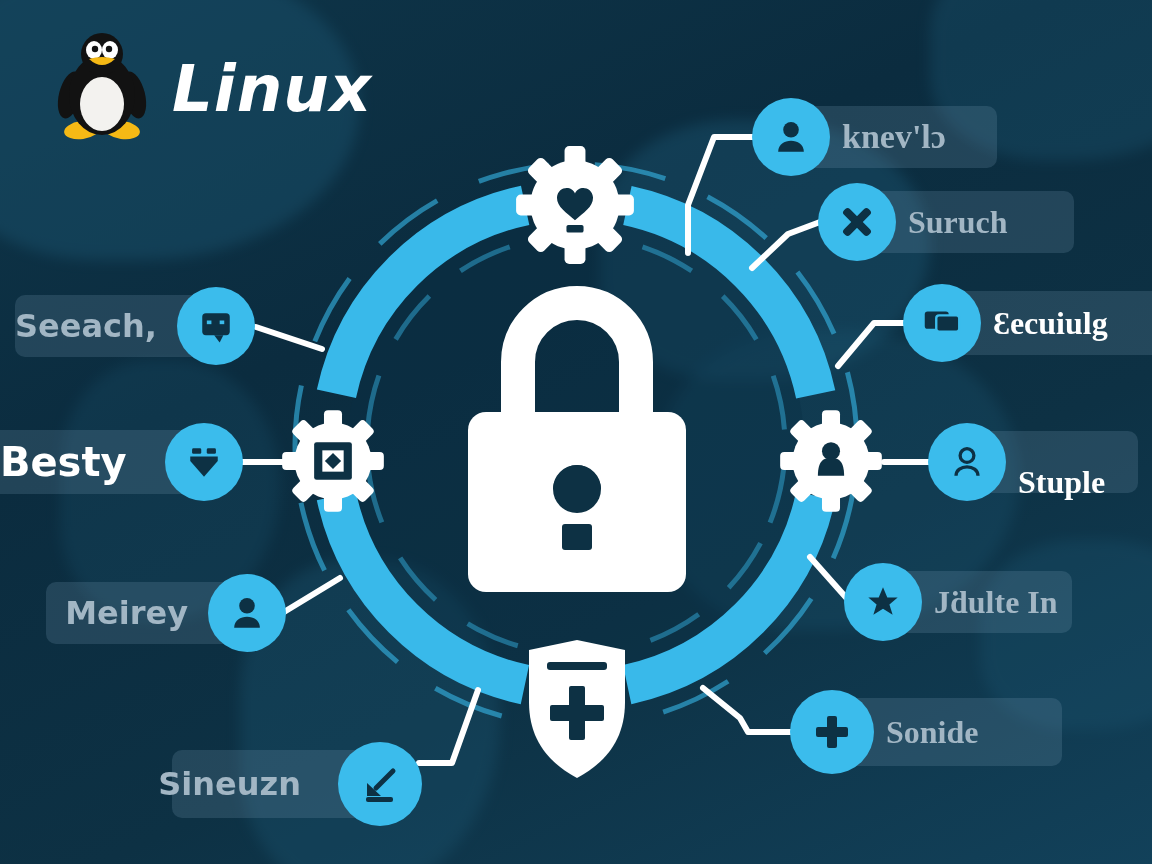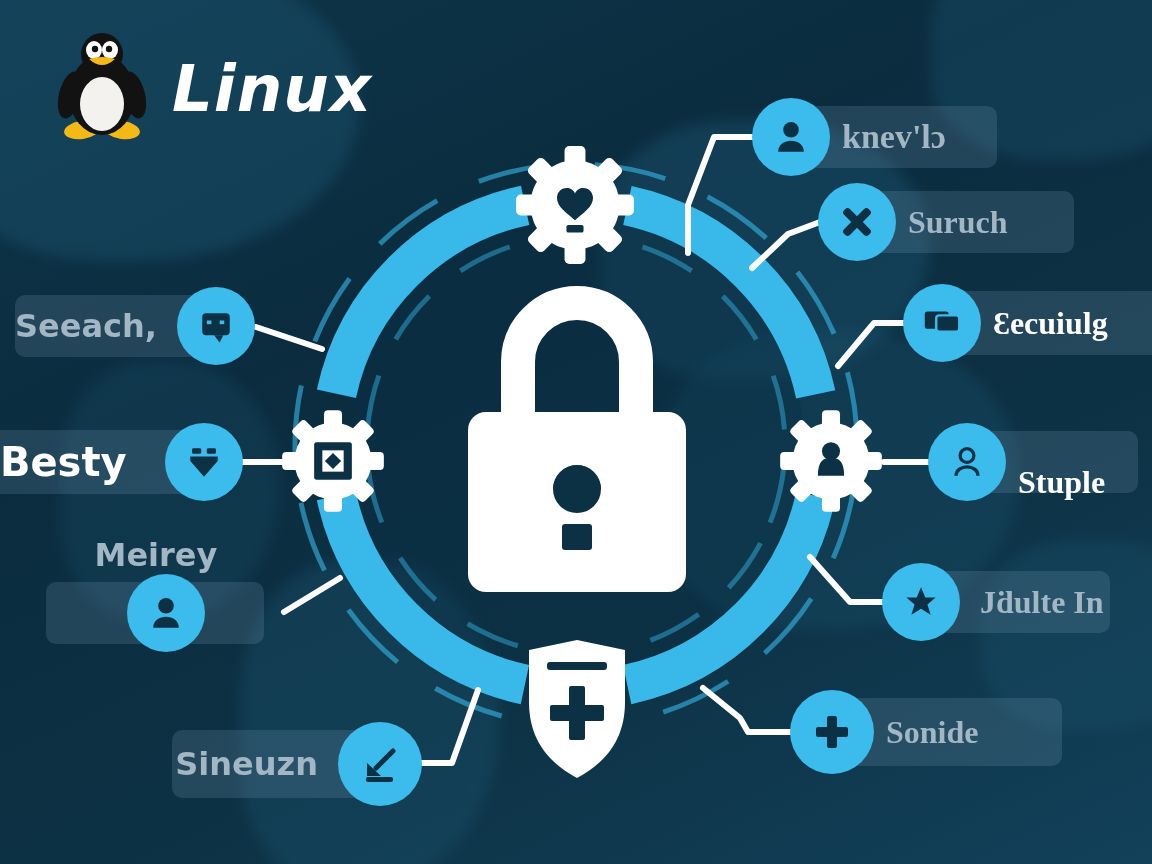--- a/index.html
+++ b/index.html
@@ -166,21 +166,21 @@
     <div class="pill" style="left:22px;right:0;"></div>
     <div class="badge">
       <svg width="44" height="44" viewBox="-24 -24 48 48" fill="none" stroke="#0d3144" stroke-width="3.6">
         <circle cx="0" cy="-7" r="7.5"></circle>
           <path d="M-12,15 C-12,2 12,2 12,15"></path>
       </svg>
     </div>
     <span class="label bold lbl-md">Stuple</span>
   </div>
 
-  <div class="node rside" style="left:882px;top:563px;width:228px;height:78px;gap:8px;">
+  <div class="node rside" style="left:844px;top:563px;width:228px;height:78px;">
     <div class="pill" style="left:22px;right:0;"></div>
     <div class="badge">
       <svg width="44" height="44" viewBox="-24 -24 48 48" class="icon-dark">
         <path d="M0,-16 L4.7,-5 L16,-5 L7,2.6 L10.5,14 L0,7.3 L-10.5,14 L-7,2.6 L-16,-5 L-4.7,-5 Z"></path>
       </svg>
     </div>
     <span class="label lbl-md">Jḋulte In</span>
   </div>
 
   <div class="node rside" style="left:790px;top:690px;width:272px;height:84px;text-align:center;">
@@ -213,32 +213,32 @@
     <span class="label bold lbl-lg">Besty</span>
     <div class="badge" style="margin-left:18px;">
       <svg width="44" height="44" viewBox="-24 -24 48 48" class="icon-dark">
         <rect x="-13" y="-15" width="10" height="6" rx="1.5"></rect>
         <rect x="3" y="-15" width="10" height="6" rx="1.5"></rect>
         <path d="M-15,-6 L15,-6 L15,-1 L0,16 L-15,-1 Z"></path>
       </svg>
     </div>
   </div>
 
-  <div class="node lside" style="left:46px;top:574px;width:240px;height:78px;justify-content:flex-end;flex-direction:column;">
+  <div class="node lside" style="left:46px;top:574px;width:240px;height:78px;justify-content:flex-end;">
     <div class="pill" style="left:0;right:22px;"></div>
     <span class="label lbl-md">Meirey</span>
     <div class="badge">
       <svg width="44" height="44" viewBox="-24 -24 48 48" class="icon-dark">
           <circle cx="0" cy="-8" r="8.5"></circle>
           <path d="M-14,16 C-14,0 14,0 14,16 Z"></path>
         </svg>
     </div>
   </div>
 
-  <div class="node lside" style="left:172px;top:722px;width:250px;height:84px;justify-content:flex-end;">
+  <div class="node lside" style="left:172px;top:742px;width:250px;height:84px;justify-content:flex-end;gap:17px;">
     <div class="pill" style="left:0;right:24px;"></div>
     <span class="label lbl-md">Sineuᴢn</span>
     <div class="badge big">
       <svg width="48" height="48" viewBox="-24 -24 48 48" class="icon-dark">
         <path d="M13,-13 L-4,4" stroke="#0d3144" stroke-width="5" stroke-linecap="round" fill="none"></path>
         <path d="M-13,-1 L-13,12 L1,12 Z"></path>
         <rect x="-14" y="13" width="27" height="5" rx="2"></rect>
       </svg>
     </div>
   </div>

